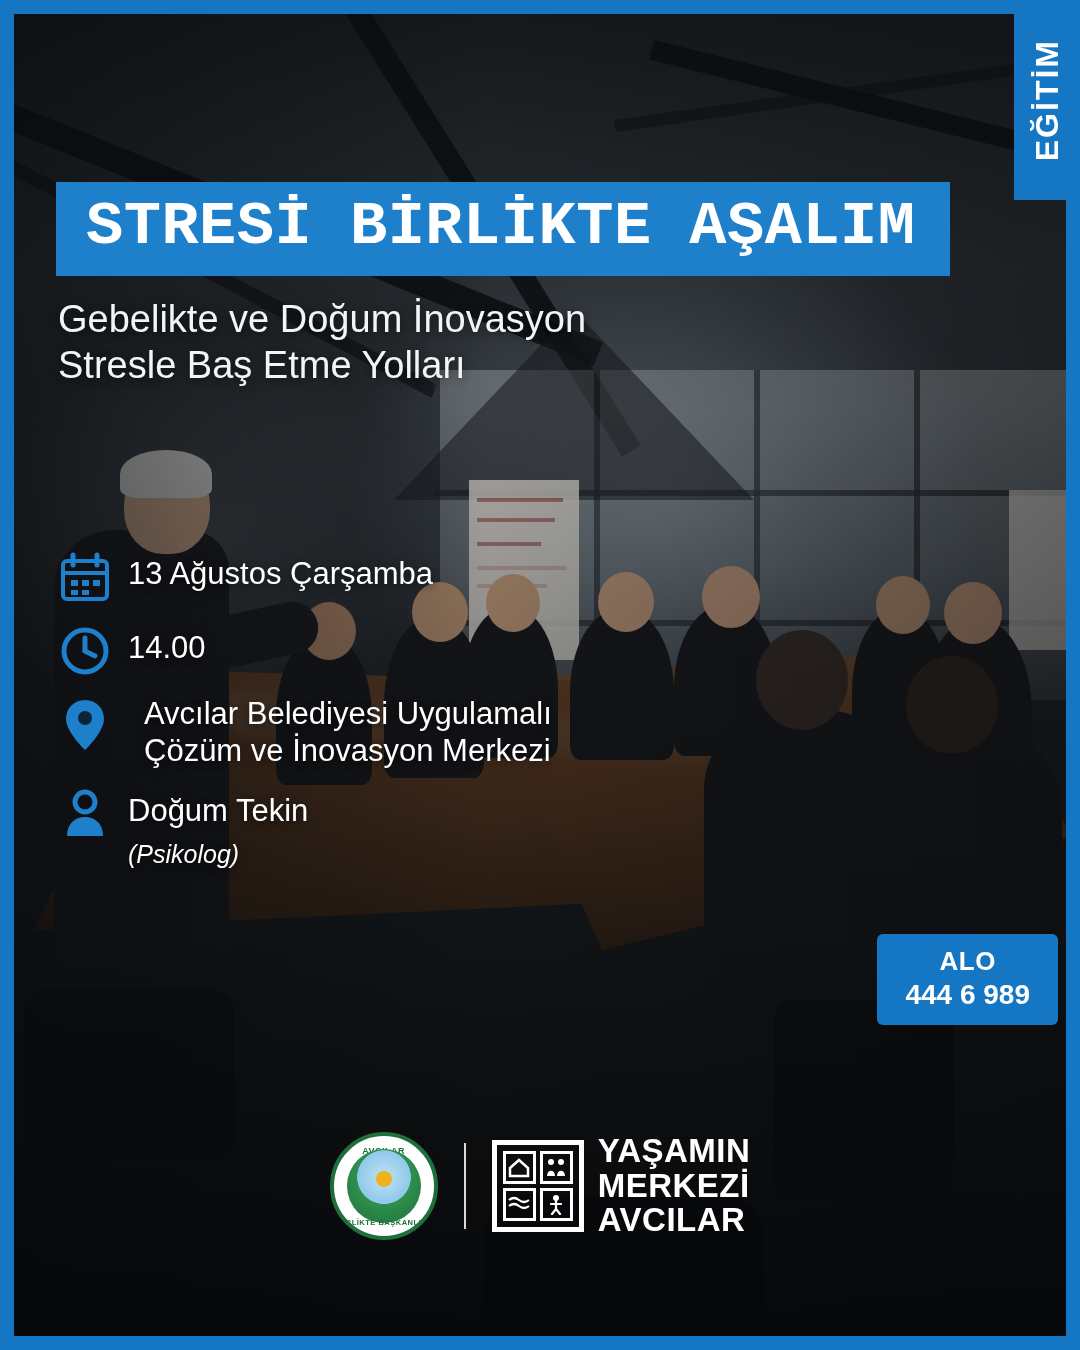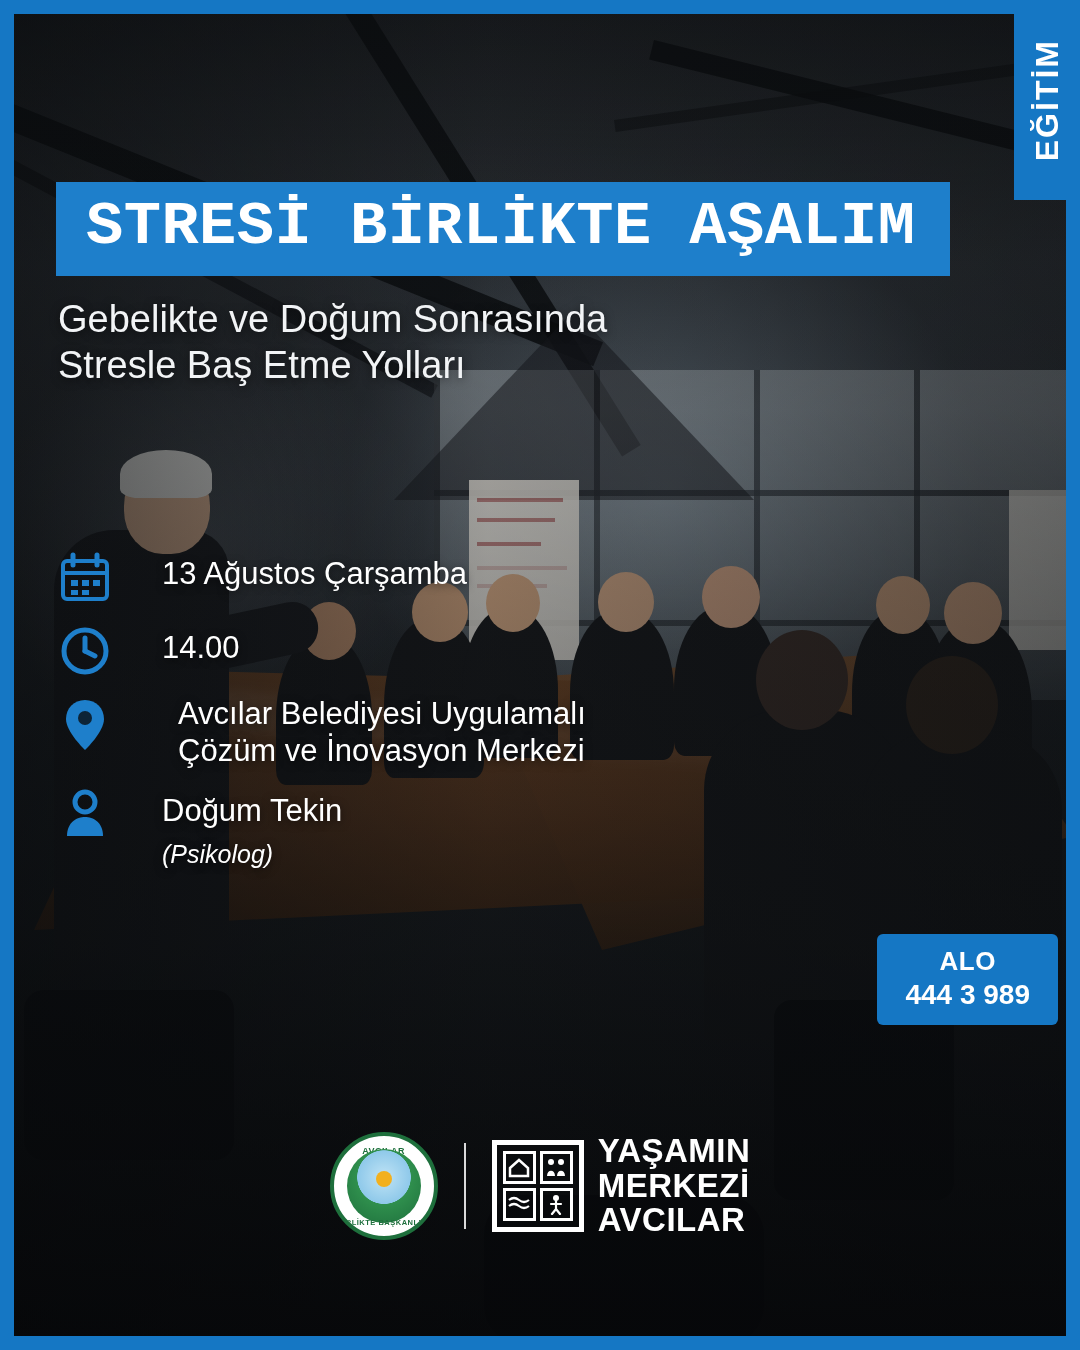--- a/index.html
+++ b/index.html
@@ -174,21 +174,20 @@
   .info {
     position: absolute;
     left: 56px; top: 548px;
     z-index: 5;
     width: 560px;
   }
   .info-row {
     display: flex;
     align-items: flex-start;
     margin-bottom: 16px;
-    gap: 34px;
   }
   .info-row .ico {
     width: 58px; min-width: 58px; height: 58px;
     display: flex; align-items: center; justify-content: center;
     margin-right: 14px;
   }
   .info-row .txt {
     color: #ffffff;
     font-size: 31px;
     line-height: 1.18;
@@ -362,21 +361,21 @@
 
   <div class="egitim-tab">
     <span>EĞİTİM</span>
   </div>
 
   <div class="title-band">
     <h1>STRESİ BİRLİKTE AŞALIM</h1>
   </div>
 
   <div class="subtitle">
-    <div>Gebelikte ve Doğum Sonrasında</div>
+    <div>Gebelikte ve Doğum İnovasyon</div>
     <div>Stresle Baş Etme Yolları</div>
   </div>
 
   <div class="info">
 
     <div class="info-row">
       <span class="ico">
         <svg width="52" height="52" viewBox="0 0 52 52">
           <rect class="icon-sq" x="4" y="10" width="44" height="38" rx="4"></rect>
           <line x1="4" y1="22" x2="48" y2="22" stroke="#1e7fcb" stroke-width="4"></line>
@@ -422,21 +421,21 @@
       </span>
       <span class="txt">
         <span>Doğum Tekin</span>
         <em class="speaker-note">(Psikolog)</em>
       </span>
     </div>
   </div>
 
   <div class="alo">
     <div class="alo-label">ALO</div>
-    <div class="alo-num">444 3 989</div>
+    <div class="alo-num">444 6 989</div>
   </div>
 
   <div class="footer">
 
     <div class="crest">
       <div class="crest-text-top">AVCILAR</div>
       <div class="crest-inner">
         <div class="crest-sun"></div>
       </div>
       <div class="crest-text-bot">BİRLİKTE BAŞKANLIĞI</div>

